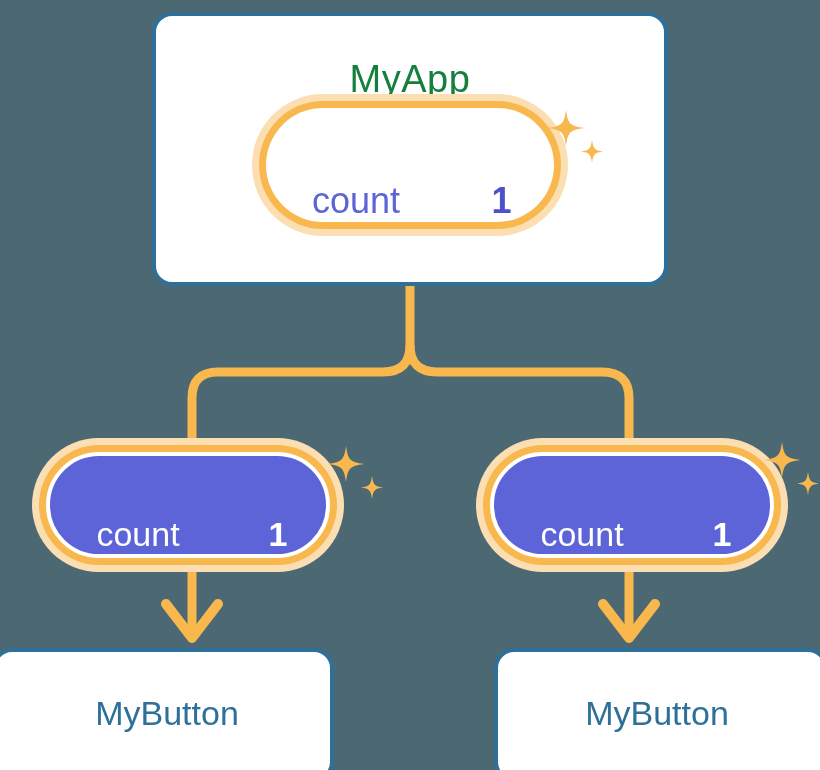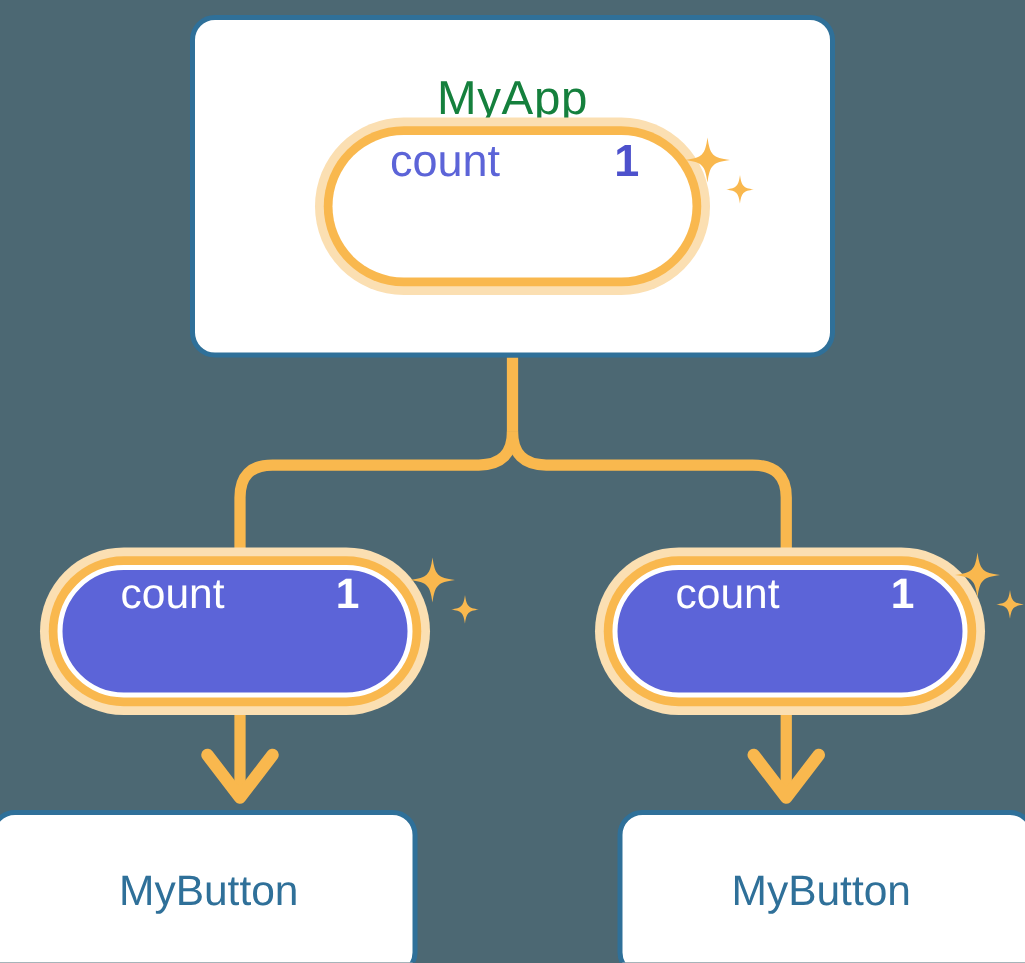--- a/index.html
+++ b/index.html
@@ -79,21 +79,21 @@
     z-index: 4;
   }
   .pill {
     position: relative;
     border-radius: 999px;
     
     box-shadow:
       0 0 0 7px #f9b84e,
       0 0 0 14px #fbdfb2;
     display: flex;
-    align-items: flex-start;
+    align-items: flex-end;
     overflow: hidden;
   }
   .pill-cell {
     display: flex;
     align-items: center;
     justify-content: center;
   }
   .pill-key  { flex: 0 0 auto; }
   .pill-val  { flex: 0 0 auto; }
 

